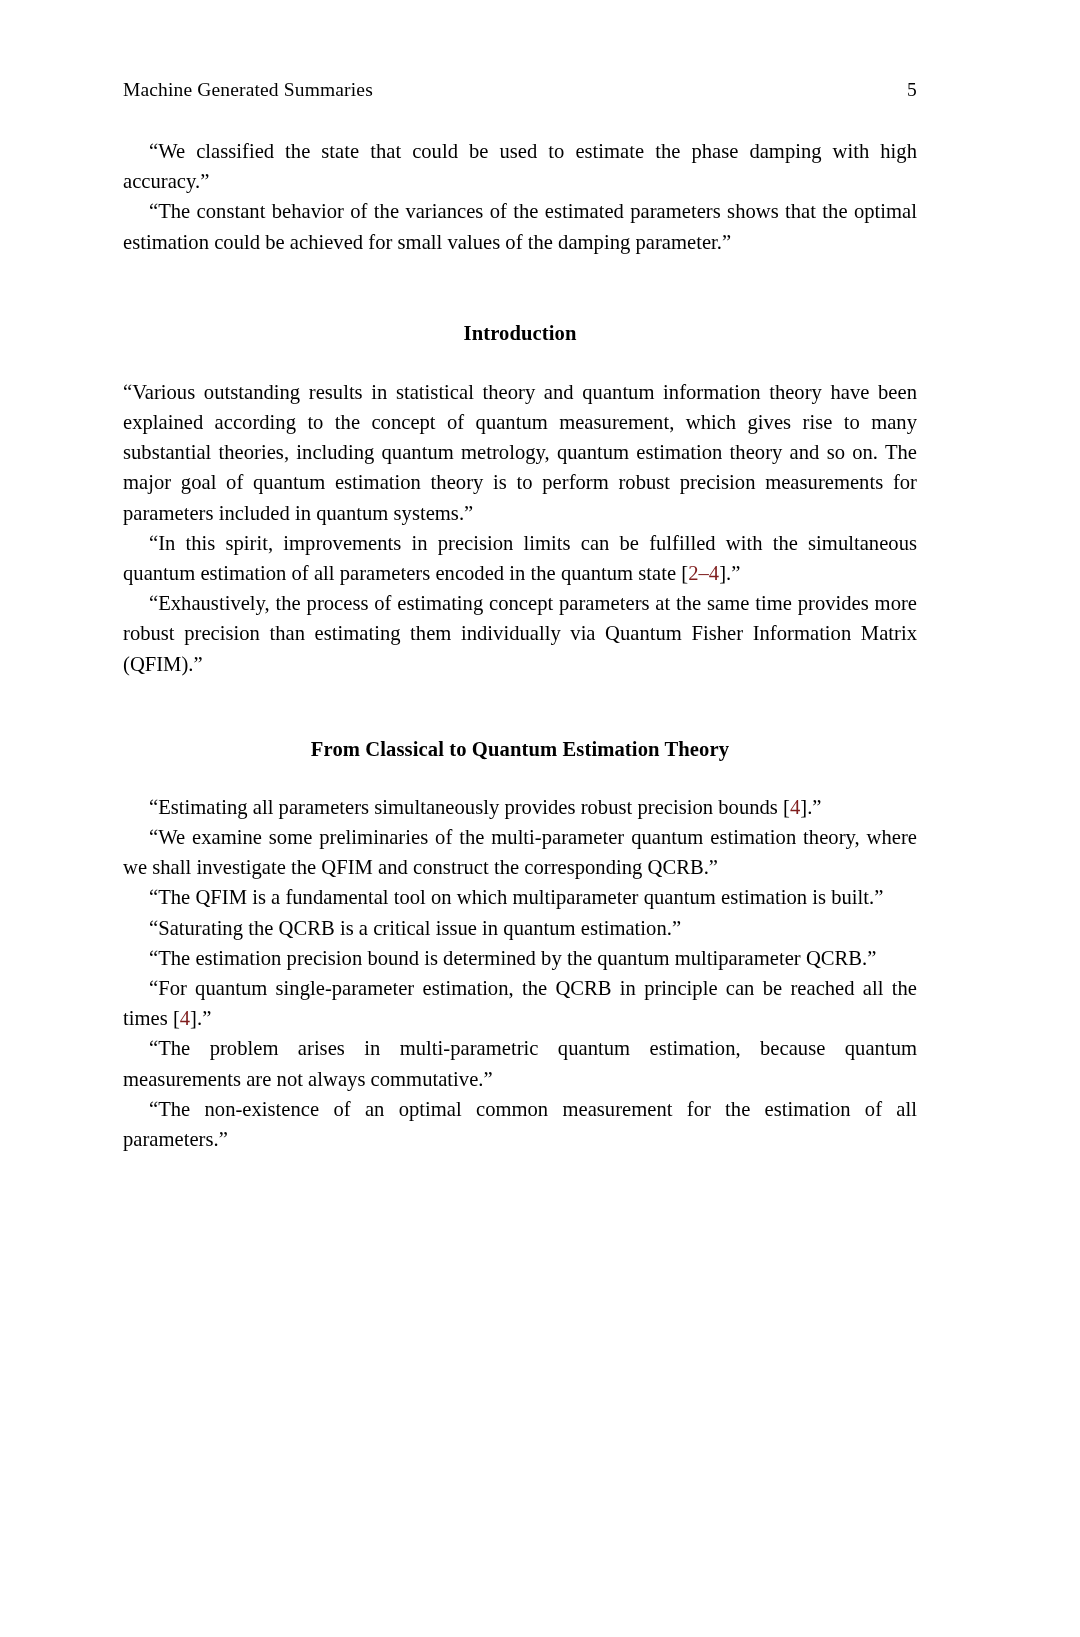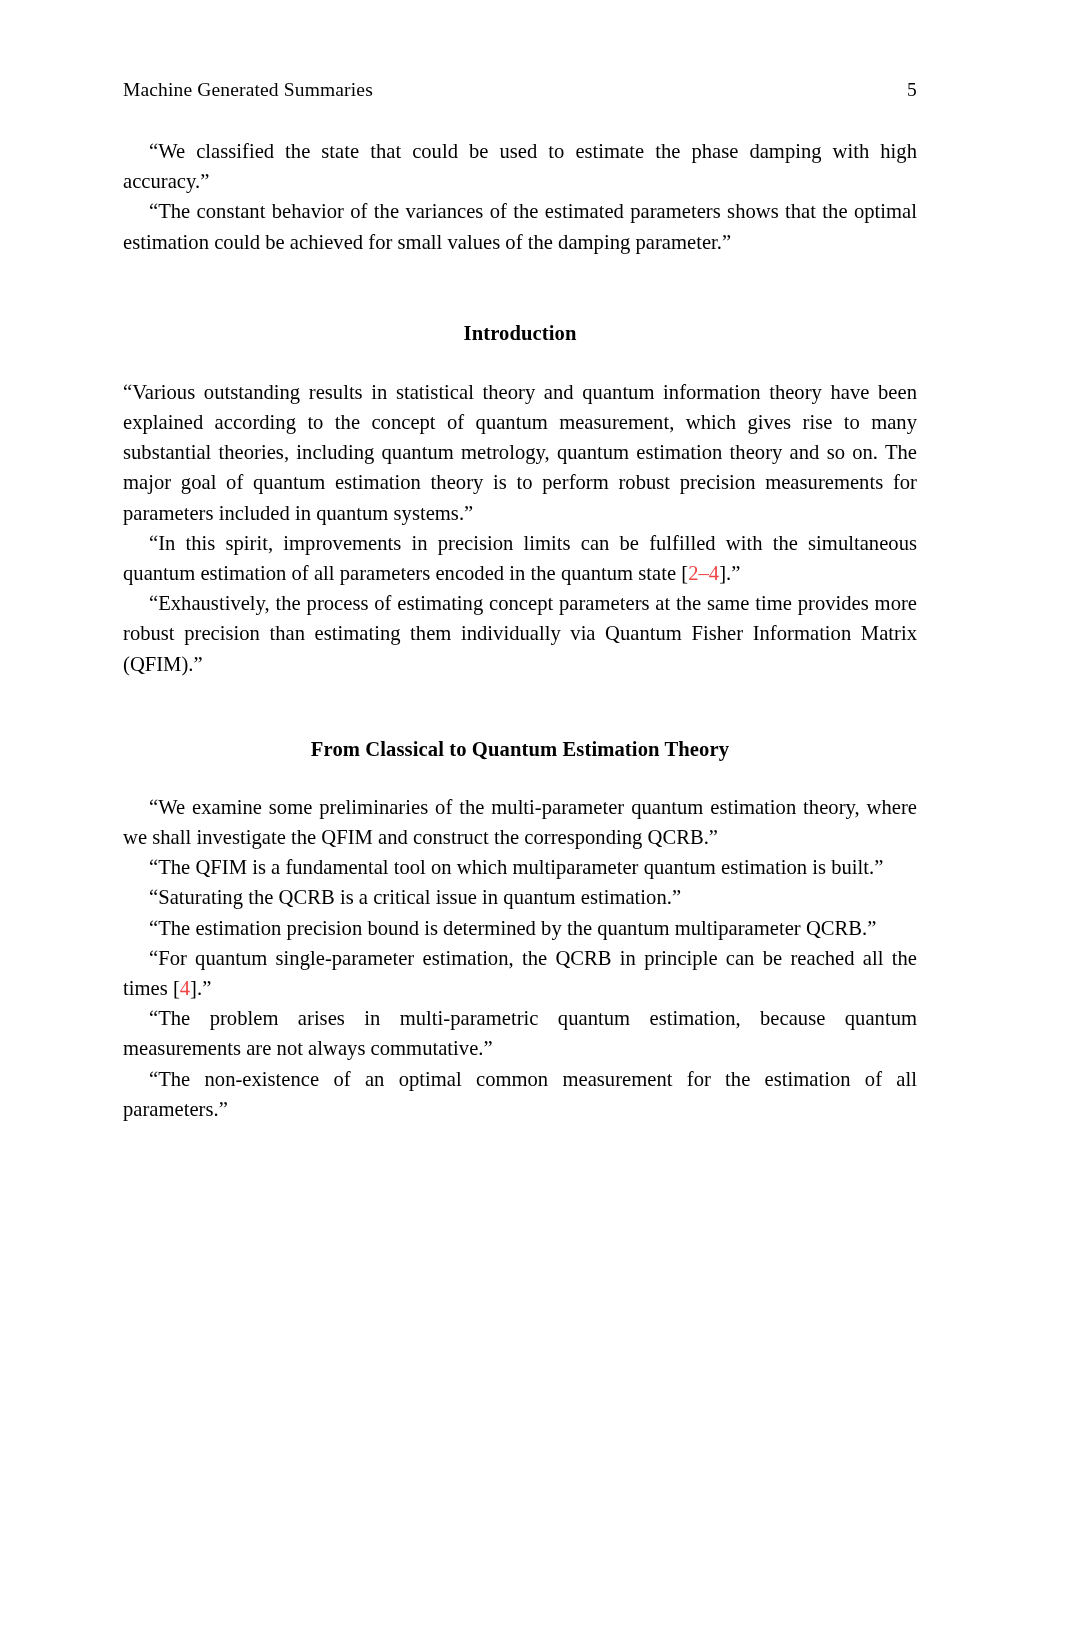--- a/index.html
+++ b/index.html
@@ -66,21 +66,21 @@
     font-weight: bold;
     text-align: center;
     letter-spacing: 0.1px;
   }
   
   .gap-intro-before { height: 62px; }
   .gap-intro-after  { height: 30px; }
   .gap-sec2-before  { height: 56px; }
   .gap-sec2-after   { height: 29px; }
   .cite {
-    color: #ef4444;
+    color: #7f1d1d;
   }
 </style>
 </head>
 <body>
 
 <div class="page">
 
   <div class="runhead">
     <span class="runhead-title">Machine Generated Summaries</span>
     <span class="runhead-folio">5</span>
@@ -107,20 +107,23 @@
     <p class="body indent">“Exhaustively, the process of estimating concept parameters at the same time provides more robust precision than estimating them individually via Quantum Fisher Information Matrix (QFIM).”</p>
 
 
     <div class="gap-sec2-before"></div>
 
     <h2 class="heading">From Classical to Quantum Estimation Theory</h2>
 
     <div class="gap-sec2-after"></div>
 
 
+    <p class="body indent">
+      <span>“Estimating all parameters simultaneously provides robust precision bounds [</span><span class="cite">4</span><span>].”</span>
+    </p>
 
     <p class="body indent">“We examine some preliminaries of the multi-parameter quantum estimation theory, where we shall investigate the QFIM and construct the corresponding QCRB.”</p>
 
     <p class="body indent">“The QFIM is a fundamental tool on which multiparameter quantum estimation is built.”</p>
 
     <p class="body indent">“Saturating the QCRB is a critical issue in quantum estimation.”</p>
 
     <p class="body indent">“The estimation precision bound is determined by the quantum multiparameter QCRB.”</p>
 
     <p class="body indent">

